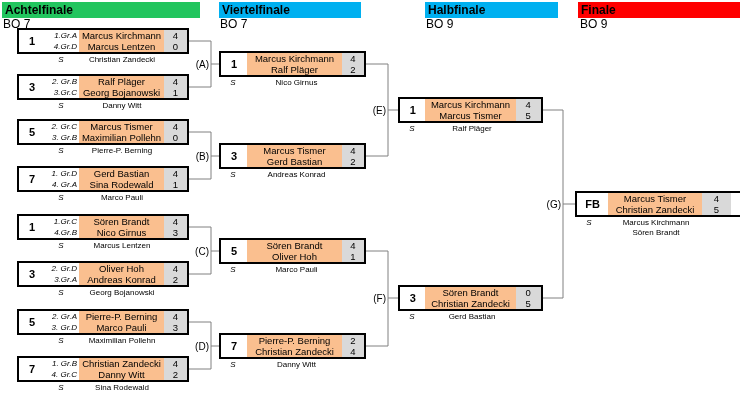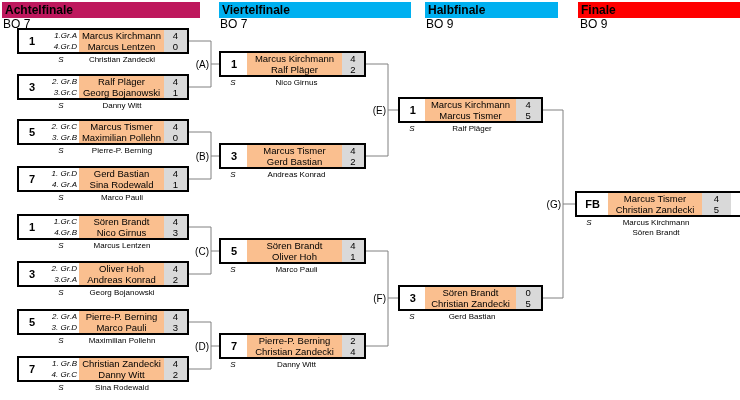--- a/index.html
+++ b/index.html
@@ -31,22 +31,22 @@
   .ref .name{position:absolute;text-align:center;white-space:nowrap}
   .ref.af-ref .name{left:60px;width:90px}
   .ref.vf-ref .name{left:30px;width:95px}
   .ref.hf-ref .name{left:27px;width:94px}
   .ref.fb-ref .name{left:33px;width:96px}
   .ref .name div{line-height:10px}
 </style>
 </head>
 <body>
 
-<div class="hdr" style="left: 2px; width: 198px; background: #be185d;">Achtelfinale</div>
-<div class="hdr" style="left: 219px; width: 192px; background: rgb(0, 176, 240);">Viertelfinale</div>
+<div class="hdr" style="left: 2px; width: 198px; background: #22c55e;">Achtelfinale</div>
+<div class="hdr" style="left: 219px; width: 142px; background: rgb(0, 176, 240);">Viertelfinale</div>
 <div class="hdr" style="left: 425px; width: 133px; background: rgb(0, 176, 240);">Halbfinale</div>
 <div class="hdr" style="left: 578px; width: 165px; background: rgb(255, 0, 0);">Finale</div>
 <div class="bo" style="left:3px">BO 7</div>
 <div class="bo" style="left:220px">BO 7</div>
 <div class="bo" style="left:426px">BO 9</div>
 <div class="bo" style="left:580px">BO 9</div>
 
 <svg class="wires" viewBox="0 0 740 400" fill="none" stroke="#808080" stroke-width="1">
   <path d="M189 41 H211 V87 H189 M211 64 H219"></path>
   <path d="M189 132 H211 V179 H189 M211 156 H219"></path>

